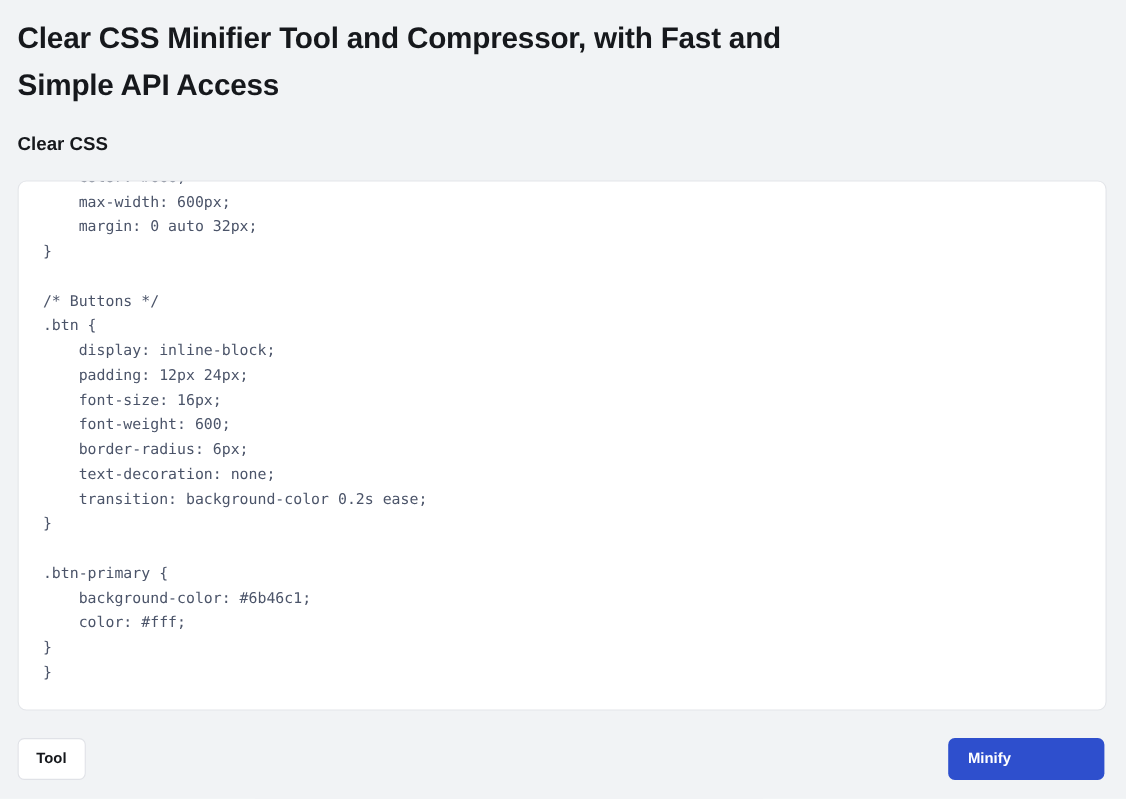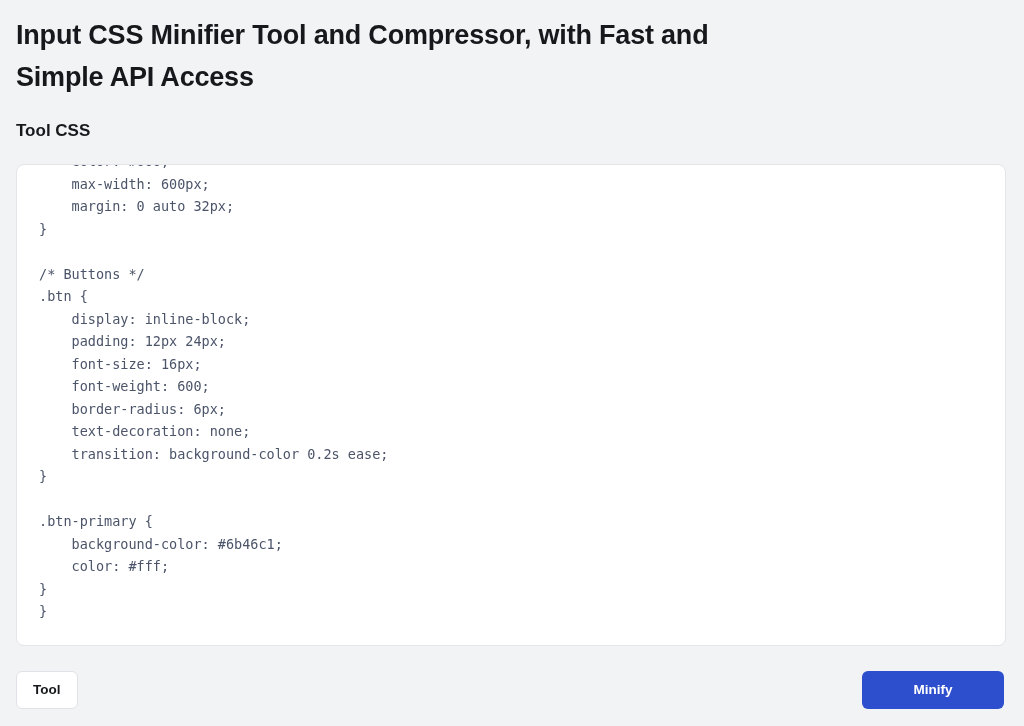--- a/index.html
+++ b/index.html
@@ -90,31 +90,31 @@
     color: #16181c;
     border: 1px solid #e0e2e7;
     padding: 11px 16px;
   }
   .btn-minify {
     background: #2e4fcd;
     color: #ffffff;
     border: none;
     padding: 12px 18px;
     min-width: 142px;
-    text-align: center;
+    text-align: left;
   }
 </style>
 </head>
 <body>
 
 <div class="page">
 
-  <h1 class="page-title">Input CSS Minifier Tool and Compressor, with Fast and Simple API Access</h1>
+  <h1 class="page-title">Clear CSS Minifier Tool and Compressor, with Fast and Simple API Access</h1>
 
-  <h2 class="section-label">Tool CSS</h2>
+  <h2 class="section-label">Clear CSS</h2>
 
   <div class="editor-wrap">
     <div class="editor-scroll">
       <div class="code-area"><span>    color: #666;
     max-width: 600px;
     margin: 0 auto 32px;
 }
 
 /* Buttons */
 .btn {

